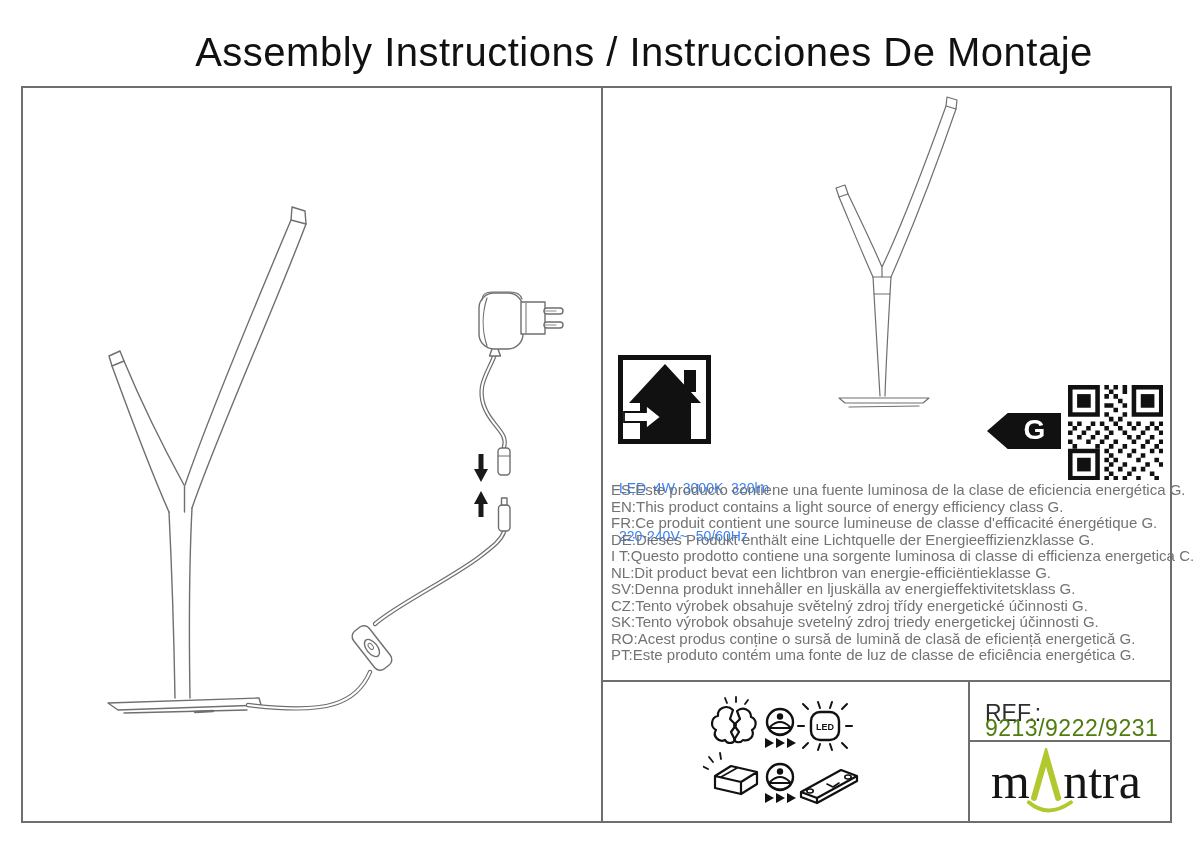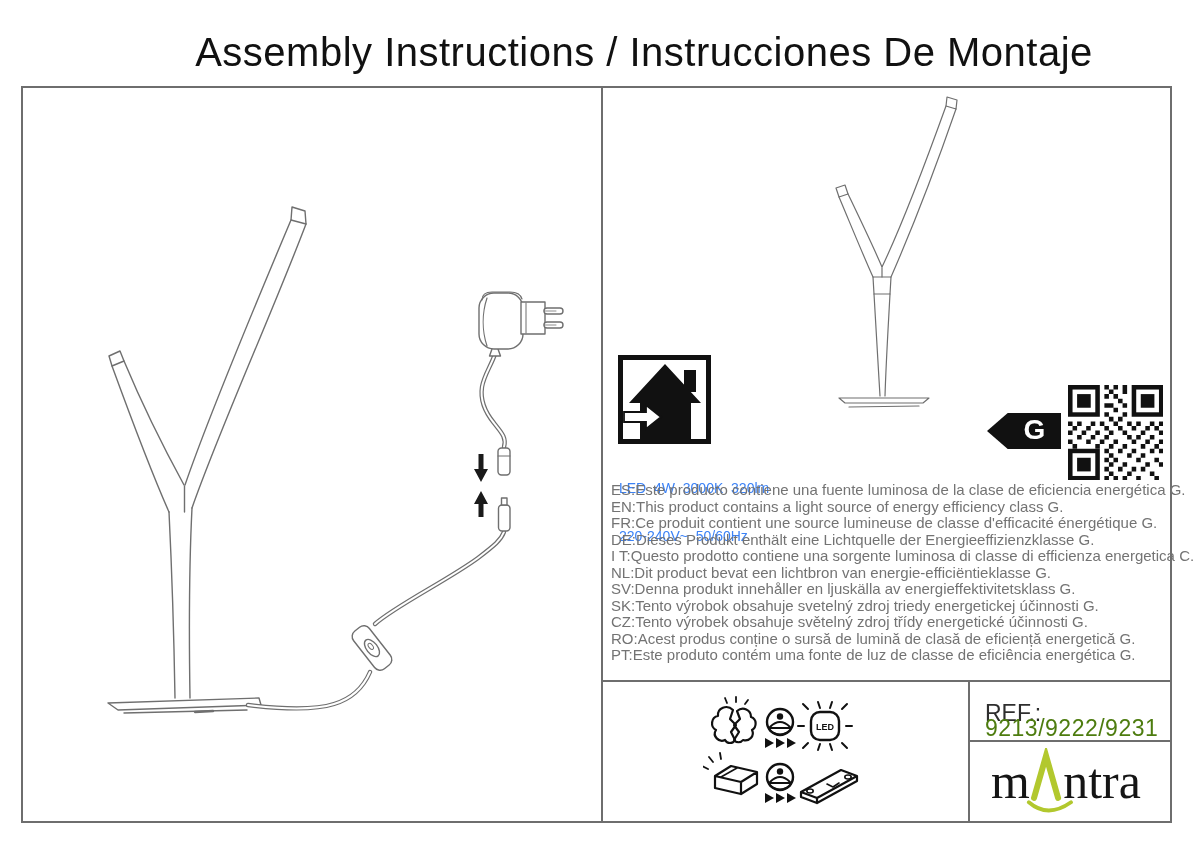--- a/index.html
+++ b/index.html
@@ -186,22 +186,22 @@
     </div>
 
     <div class="abs langs">
       <div>ES:Este producto contiene una fuente luminosa de la clase de eficiencia energética G.</div>
       <div>EN:This product contains a light source of energy efficiency class G.</div>
       <div>FR:Ce produit contient une source lumineuse de classe d'efficacité énergétique G.</div>
       <div>DE:Dieses Produkt enthält eine Lichtquelle der Energieeffizienzklasse G.</div>
       <div>I T:Questo prodotto contiene una sorgente luminosa di classe di efficienza energetica C.</div>
       <div>NL:Dit product bevat een lichtbron van energie-efficiëntieklasse G.</div>
       <div>SV:Denna produkt innehåller en ljuskälla av energieffektivitetsklass G.</div>
+      <div>CZ:Tento výrobek obsahuje světelný zdroj třídy energetické účinnosti G.</div>
       <div>SK:Tento výrobok obsahuje svetelný zdroj triedy energetickej účinnosti G.</div>
-      <div>CZ:Tento výrobek obsahuje světelný zdroj třídy energetické účinnosti G.</div>
       <div>RO:Acest produs conține o sursă de lumină de clasă de eficiență energetică G.</div>
       <div>PT:Este produto contém uma fonte de luz de classe de eficiência energética G.</div>
     </div>
 
     <div class="hline rp-hline1"></div>
 
     <svg class="abs" style="left:100px;top:608px" width="170" height="115" viewBox="0 0 170 115">
 
       <g stroke="#111111" fill="none" stroke-width="2.2" stroke-linecap="round" stroke-linejoin="round">
         <path d="M30,14 c-6,-6 -16,-2 -15,6 c-7,1 -8,11 -2,14 c-4,6 3,13 9,10 c2,4 8,4 10,0 l-4,-8 5,-7 -6,-6 3,-9 z"></path>

